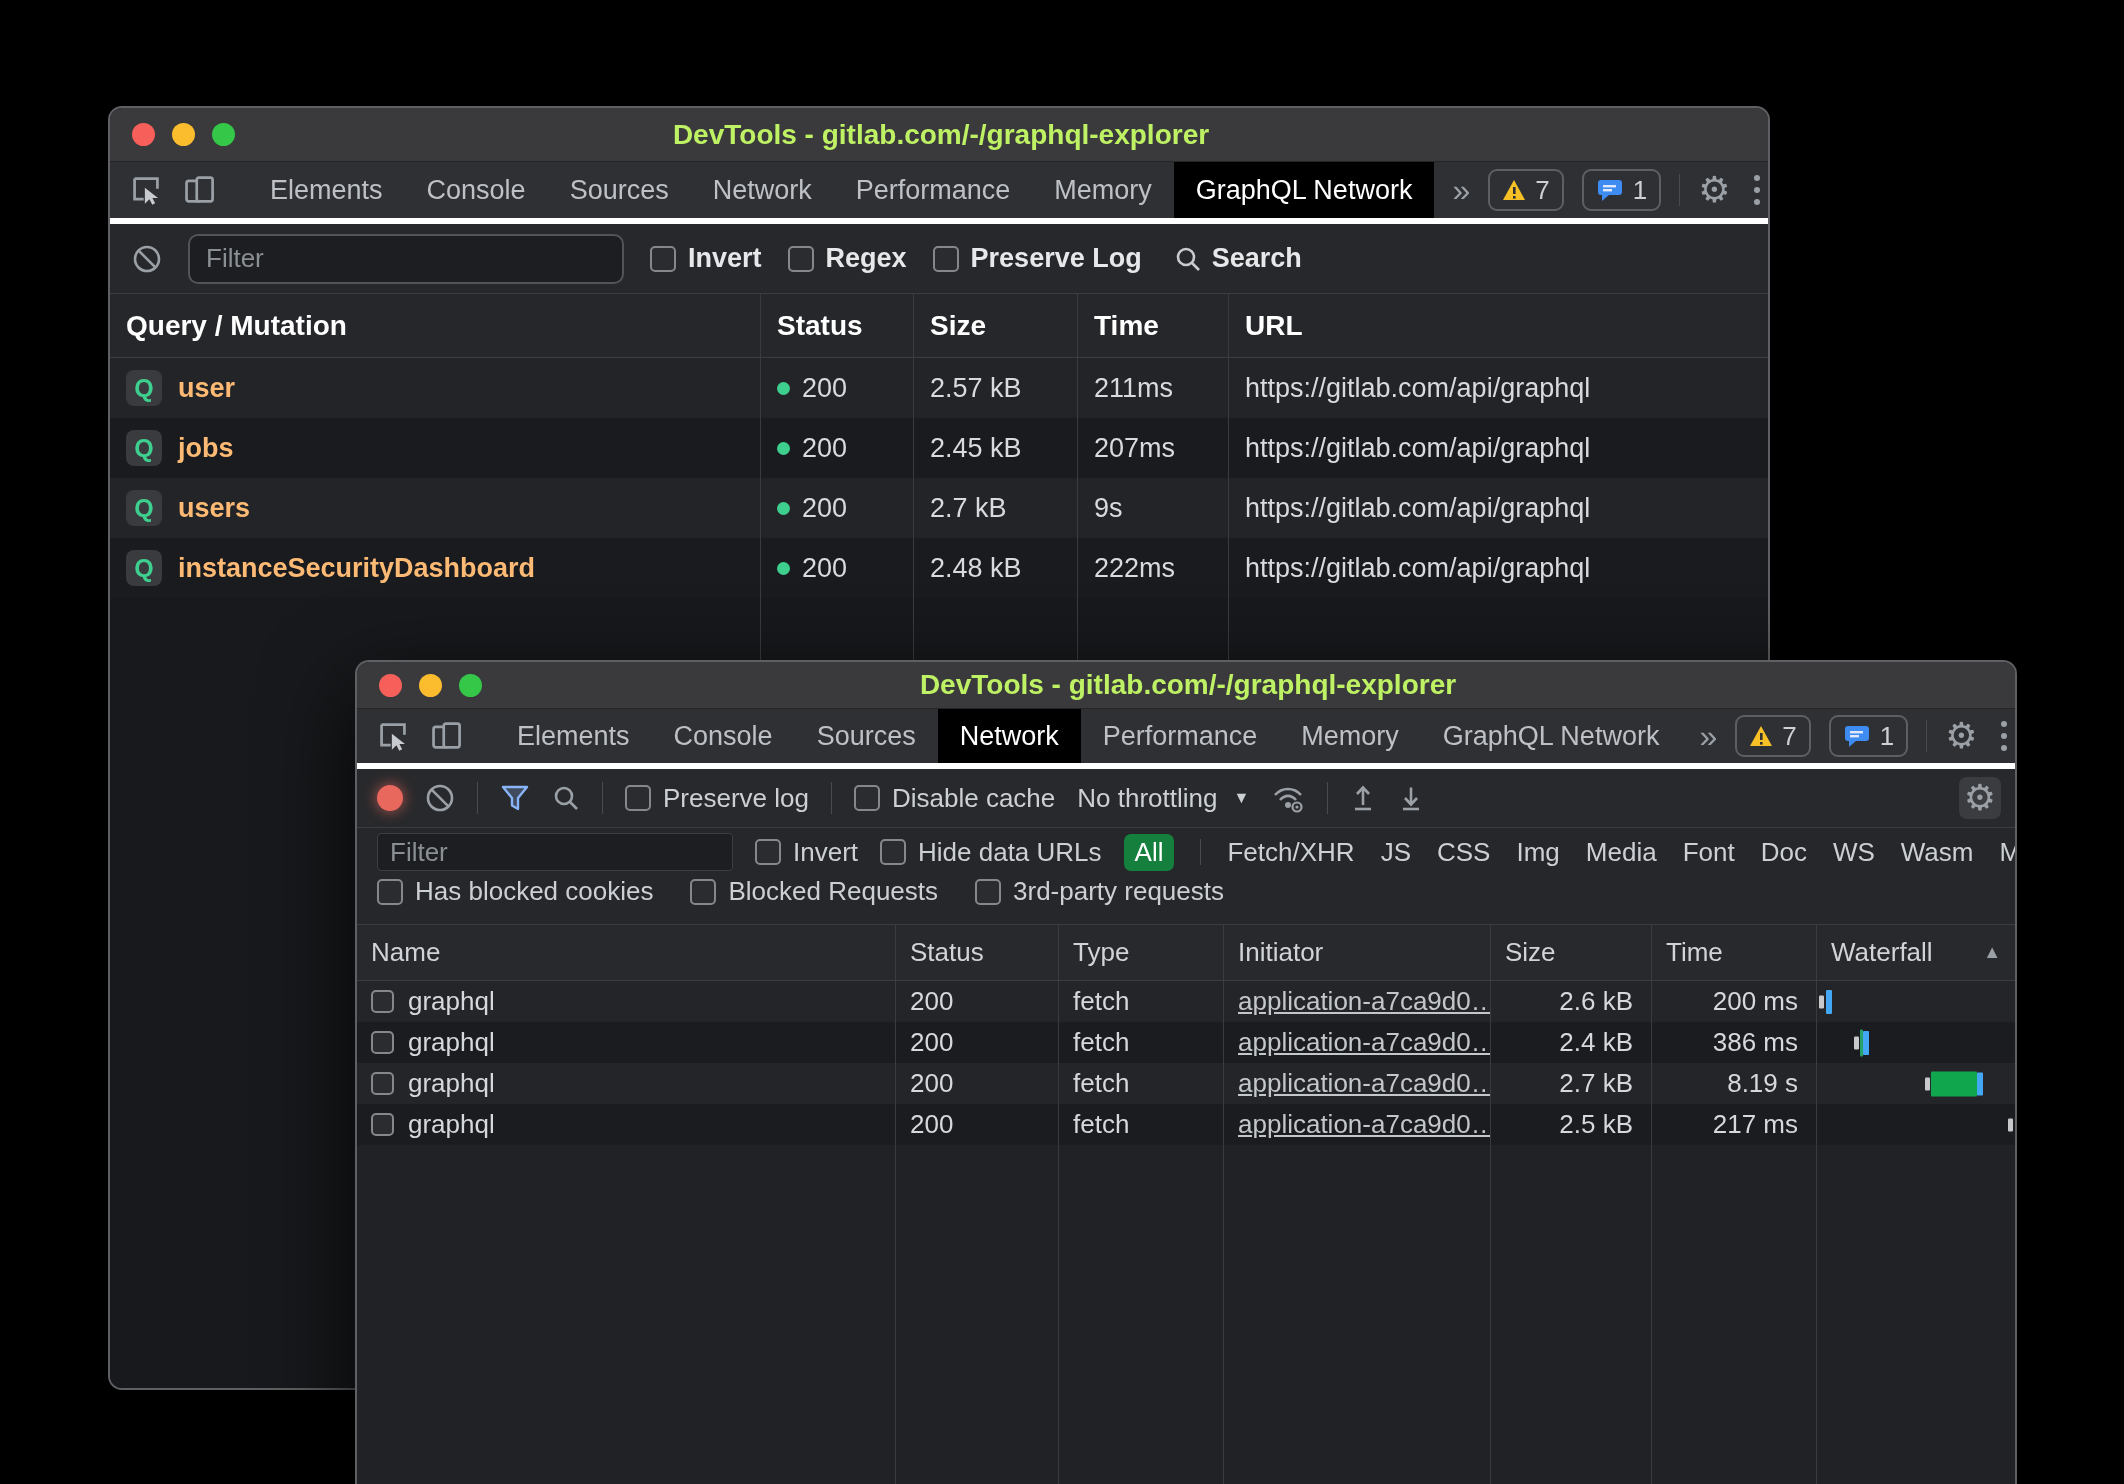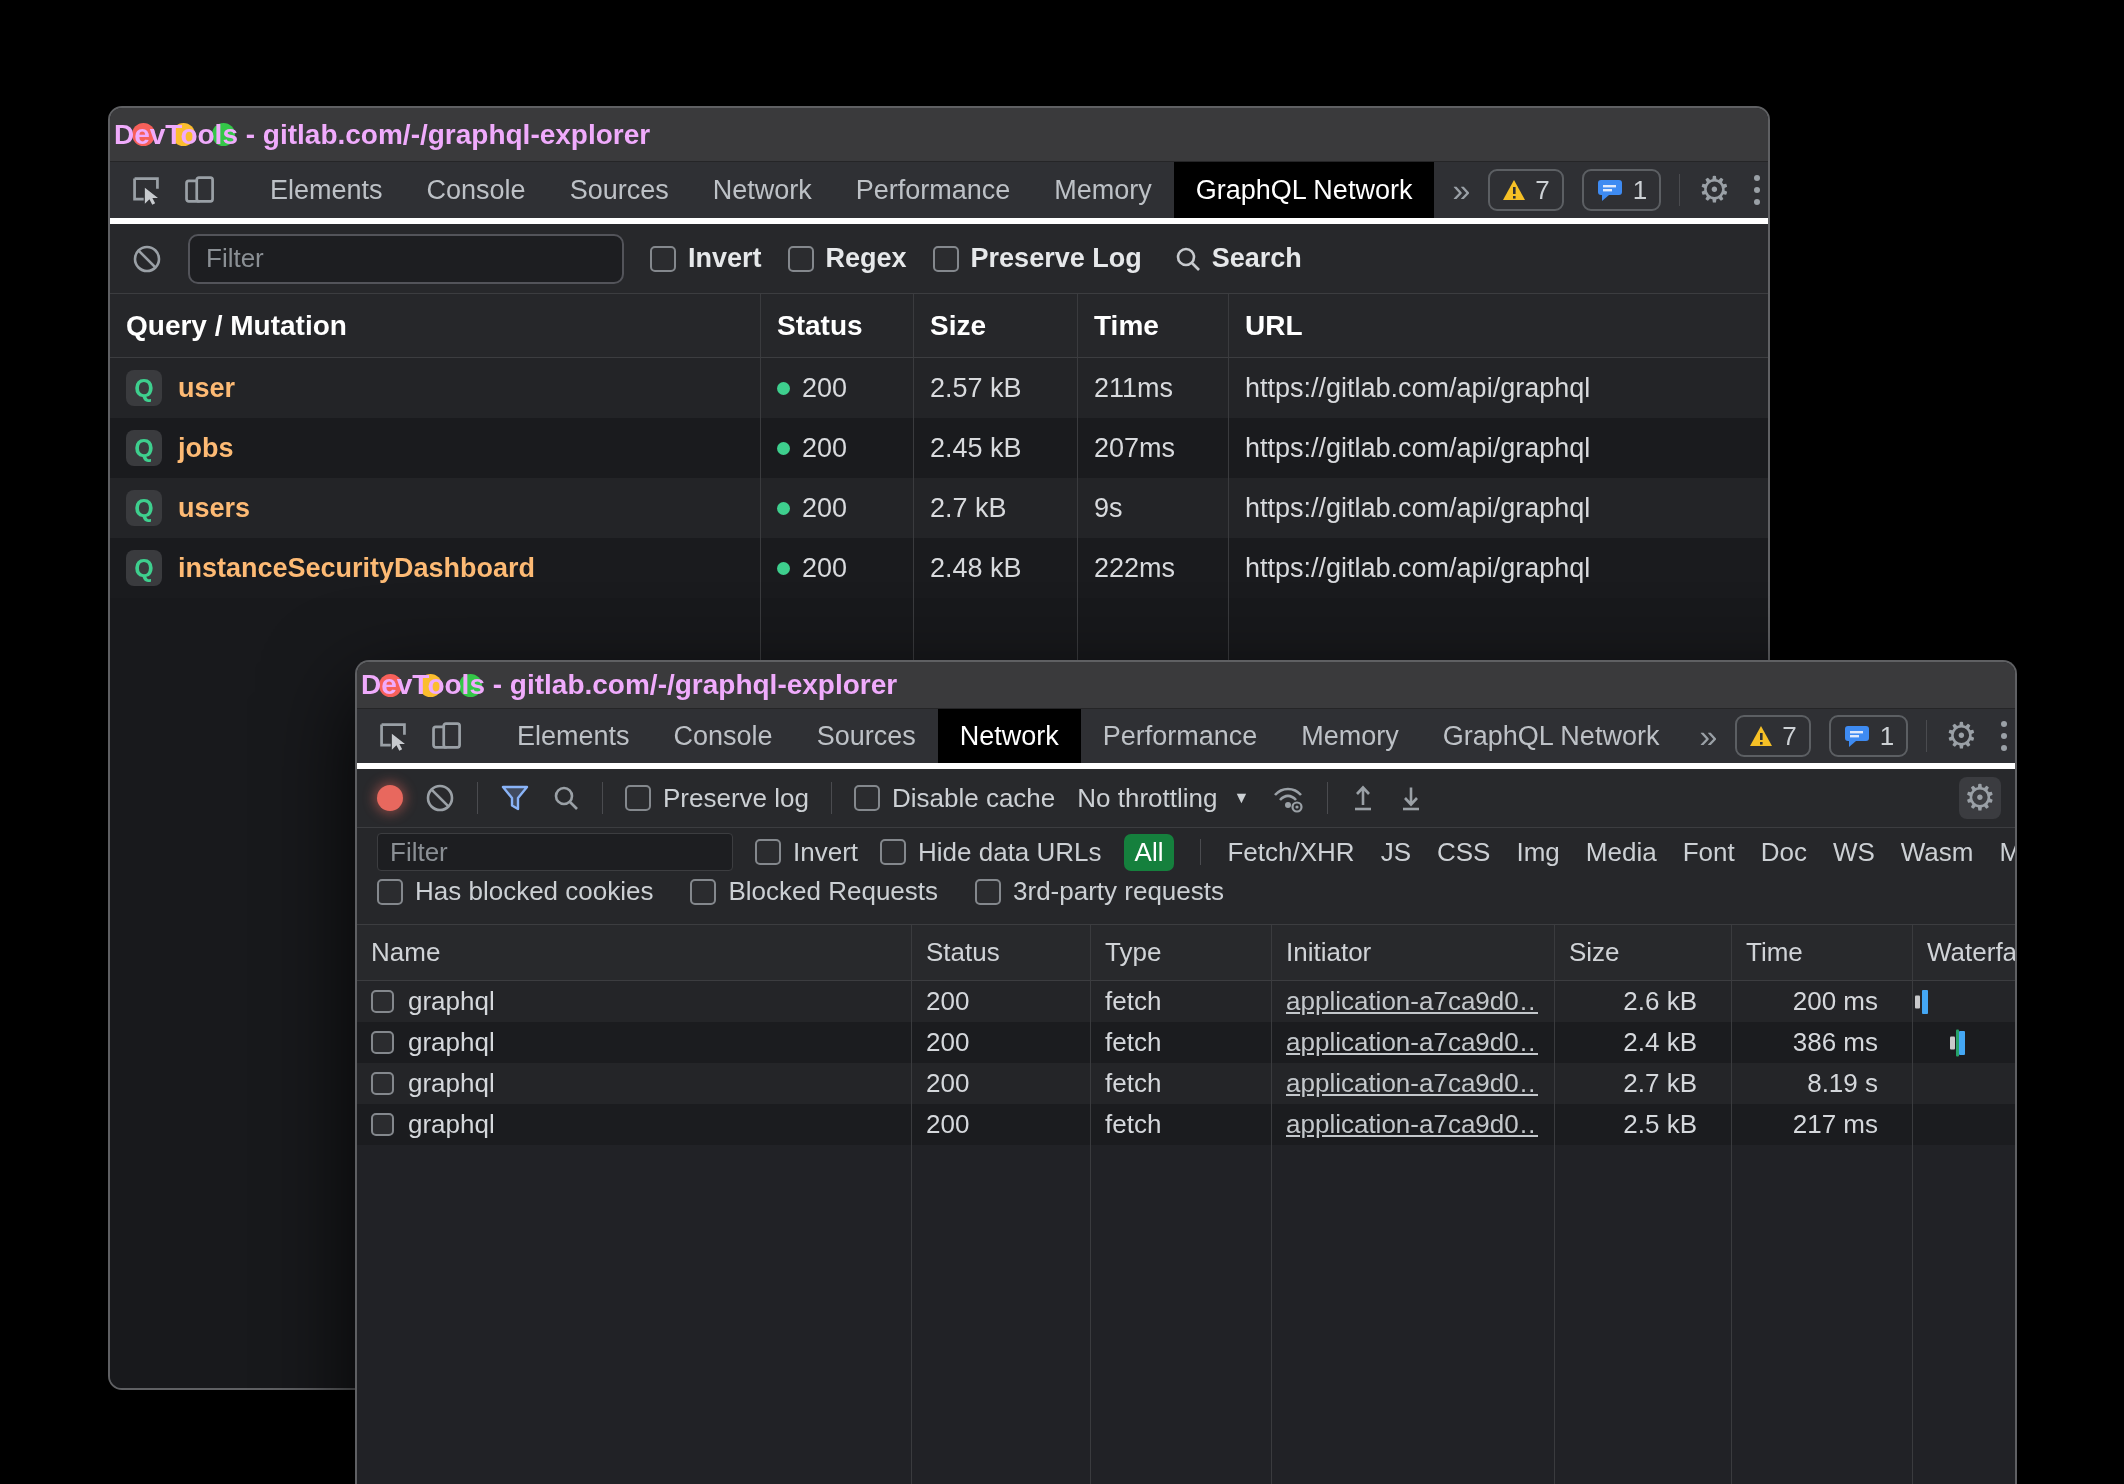--- a/index.html
+++ b/index.html
@@ -13,22 +13,22 @@
   
   .titlebar{position:relative;background:#3a3a3c;border-bottom:1px solid #252527;
             display:flex;align-items:center;}
   .tb-back{height:53px;}
   .tb-front{height:46px;}
   .lights{display:flex;gap:17px;margin-left:22px;}
   .light{width:23px;height:23px;border-radius:50%;}
   .l-red{background:#f7605a;}
   .l-yellow{background:#fbbd2e;}
   .l-green{background:#34c748;}
-  .win-title{position:absolute;left:4px;right:0;text-align:left;font-weight:bold;
-             font-size:28px;color:#f0abfc;}
+  .win-title{position:absolute;left:4px;right:0;text-align:center;font-weight:bold;
+             font-size:28px;color:#bef264;}
 
   
   .tabbar{background:#2f3034;display:flex;align-items:stretch;border-bottom:6px solid #ffffff;}
   .tabbar-back{height:56px;}
   .tabbar-front{height:54px;}
   .tool-icons{display:flex;align-items:center;gap:20px;padding:0 18px 0 20px;}
   .vdiv{width:1px;background:#4a4b4f;align-self:center;height:32px;}
   .tabs{display:flex;align-items:stretch;margin-left:14px;}
   .tab{display:flex;align-items:center;padding:0 22px;font-size:27px;color:#bdc1c6;white-space:nowrap;}
   .tab.active{background:#000;color:#fff;}
@@ -47,21 +47,21 @@
                  color:#e8eaed;font-size:26px;padding:0 16px;outline:none;font-family:"Liberation Sans",sans-serif;}
   .qfilter-input::placeholder{color:#8a8f94;}
   .ckrow{display:flex;align-items:center;gap:12px;}
   .ckbox{width:22px;height:22px;border:2px solid #84888d;border-radius:5px;background:#2b2c2f;}
   .cklabel-b{font-size:27px;font-weight:600;color:#e6e8ea;white-space:nowrap;}
   .cklabel-f{font-size:26px;color:#ccd0d4;white-space:nowrap;}
   .searchgrp{display:flex;align-items:center;gap:10px;margin-left:6px;}
 
   
   .brow{display:grid;grid-template-columns:650px 153px 164px 151px 1fr;}
-  .frow{display:grid;grid-template-columns:538px 163px 165px 267px 161px 165px 1fr;gap:16px;}
+  .frow{display:grid;grid-template-columns:538px 163px 165px 267px 161px 165px 1fr;}
   .brow>div,.frow>div{display:flex;align-items:center;overflow:hidden;white-space:nowrap;}
   .brow>div+div,.frow>div+div{border-left:1px solid #3a3b3e;}
   .thead-b{height:63px;background:#26272a;border-bottom:1px solid #3c3d40;font-weight:bold;color:#fff;font-size:28px;}
   .thead-b>div{padding-left:16px;}
   .thead-f{height:55px;background:#28292c;border-bottom:1px solid #3c3d40;color:#d0d3d7;font-size:26px;}
   .thead-f>div{padding-left:14px;}
   .rowb{height:60px;font-size:27px;color:#d8dadd;}
   .rowb>div{padding-left:16px;}
   .rowb.odd{background:#232427;}
   .rowb.even{background:#1a1b1e;}

